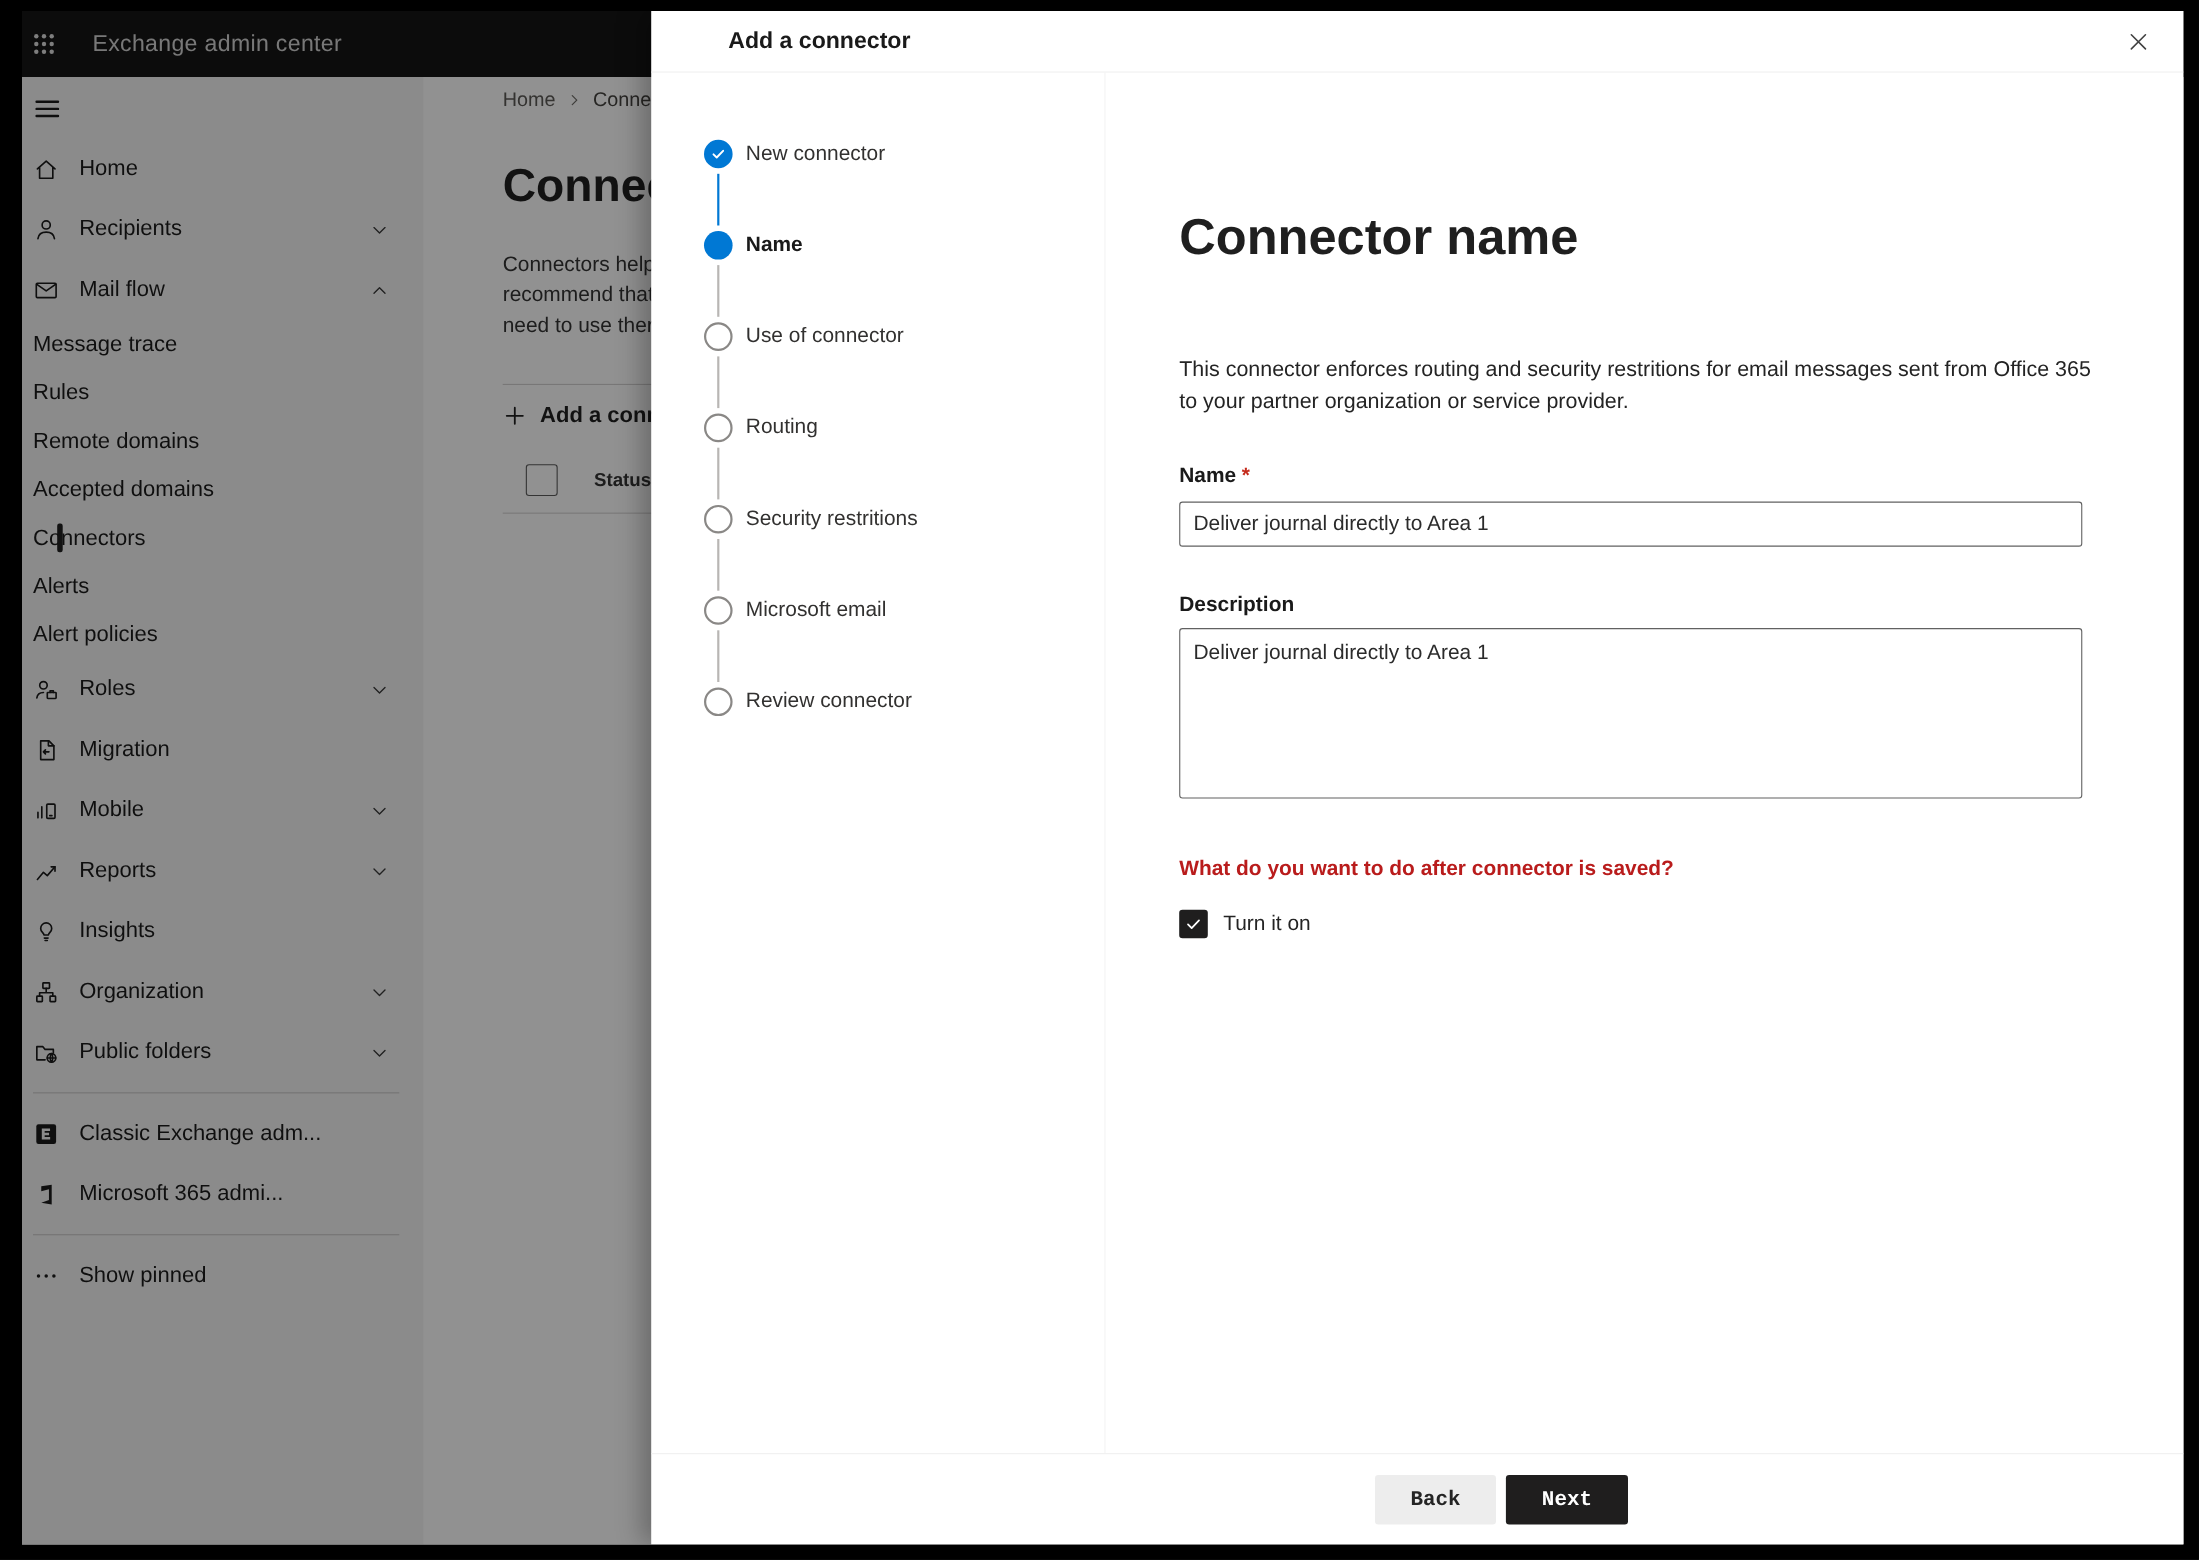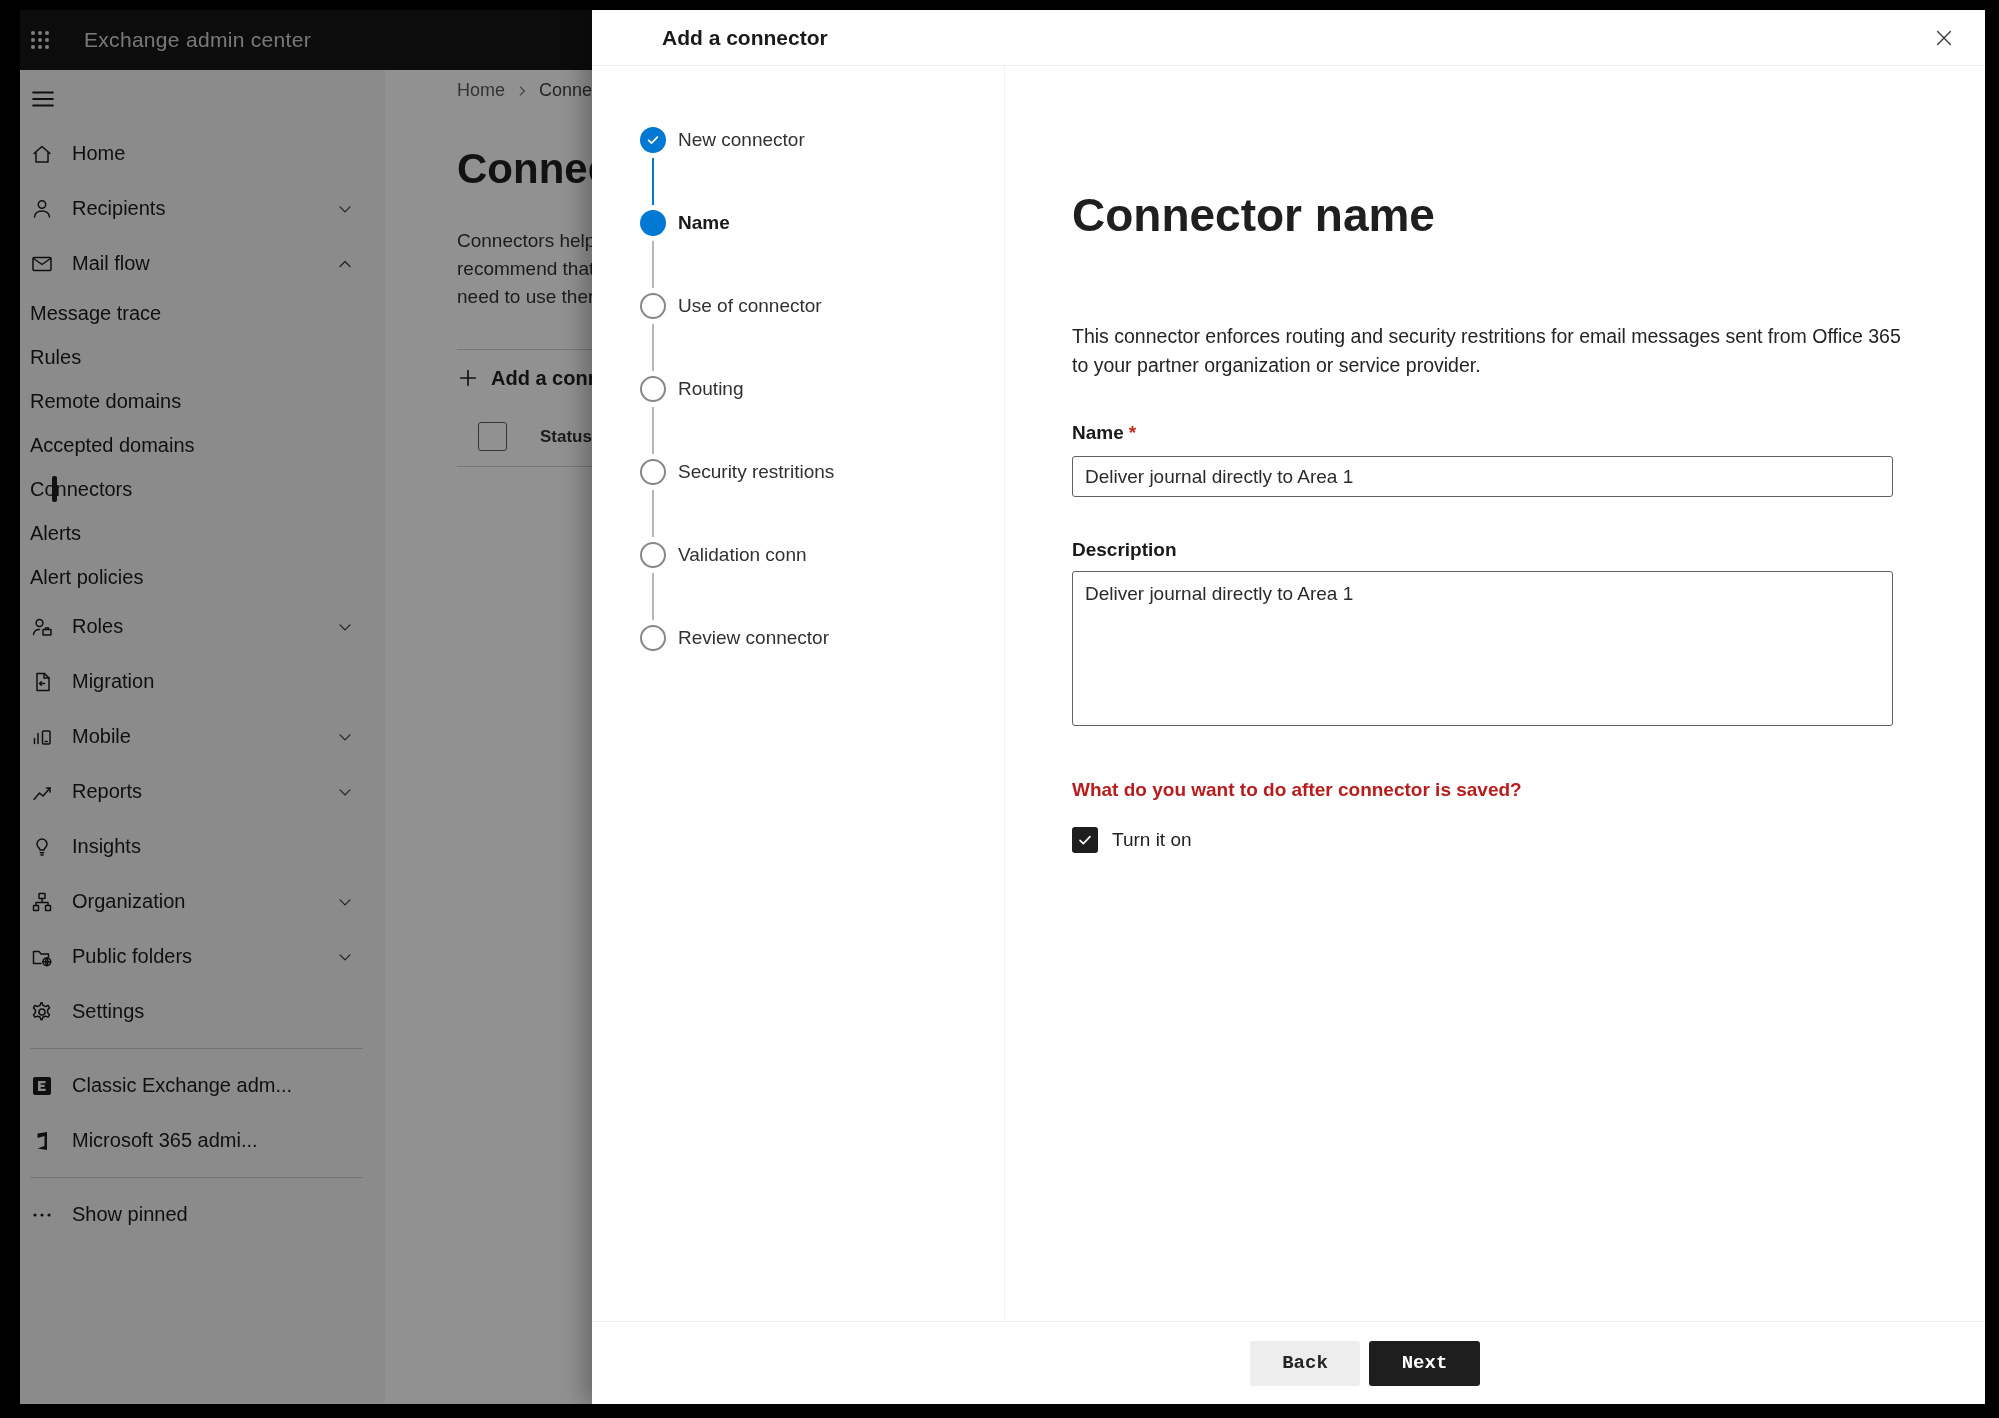--- a/index.html
+++ b/index.html
@@ -250,29 +250,20 @@
               <path d="M12.9 16.8h7.8M16.8 12.9c1.5 1.2 1.5 6.6 0 7.8-1.5-1.2-1.5-6.6 0-7.8Z"></path>
             </svg>
           </span>
           <span>Public folders</span>
           <span class="chev">
             <svg viewBox="0 0 24 24" fill="none" stroke="currentColor" stroke-width="1.5" stroke-linecap="round" stroke-linejoin="round">
               <path d="m6 9.5 6 6 6-6"></path>
             </svg>
           </span>
         </div>
-        <div class="nav-item">
-          <span class="nicon">
-            <svg viewBox="0 0 24 24" fill="none" stroke="currentColor" stroke-width="1.5" stroke-linecap="round" stroke-linejoin="round">
-              <circle cx="12" cy="12" r="3"></circle>
-              <path d="m12 2.8 1 2.7a6.7 6.7 0 0 1 2.4 1l2.7-1 1.4 2.4-2 2.1a6.8 6.8 0 0 1 0 2.6l2 2.1-1.4 2.4-2.7-1a6.7 6.7 0 0 1-2.4 1l-1 2.7-1 0-1-2.7a6.7 6.7 0 0 1-2.4-1l-2.7 1-1.4-2.4 2-2.1a6.8 6.8 0 0 1 0-2.6l-2-2.1 1.4-2.4 2.7 1a6.7 6.7 0 0 1 2.4-1l1-2.7Z"></path>
-            </svg>
-          </span>
-          <span>Settings</span>
-        </div>
         <div class="sb-divider"></div>
         <div class="nav-item">
           <span class="nicon">
             <svg viewBox="0 0 24 24" fill="none" stroke="currentColor" stroke-width="1.5" stroke-linecap="round" stroke-linejoin="round">
               <rect x="3" y="3" width="18" height="18" rx="2" fill="currentColor" stroke="none"></rect>
               <path fill="#f0f0f0" stroke="none" d="M8 7h7.5v2.2H10.6v1.6h4v2.2h-4v1.7h5V17H8z"></path>
             </svg>
           </span>
           <span>Classic Exchange adm...</span>
         </div>
@@ -369,21 +360,21 @@
             <span class="s-label">Routing</span>
             <div class="s-line"></div>
           </div>
           <div class="step">
             <div class="s-circle pending"></div>
             <span class="s-label">Security restritions</span>
             <div class="s-line"></div>
           </div>
           <div class="step">
             <div class="s-circle pending"></div>
-            <span class="s-label">Validation conn</span>
+            <span class="s-label">Microsoft email</span>
             <div class="s-line"></div>
           </div>
           <div class="step">
             <div class="s-circle pending"></div>
             <span class="s-label">Review connector</span>
           </div>
         </nav>
       <div class="dlg-content">
         <h1 class="heading">Connector name</h1>
         <p class="desc">This connector enforces routing and security restritions for email messages sent from Office 365 to your partner organization or service provider.</p>

